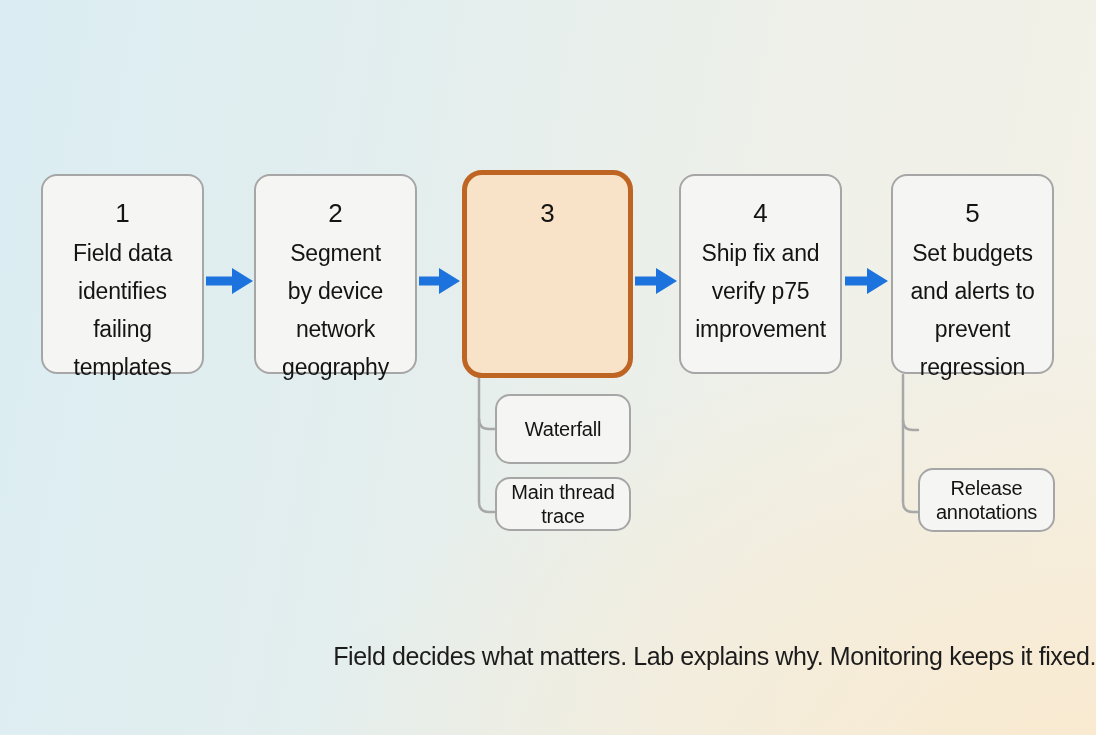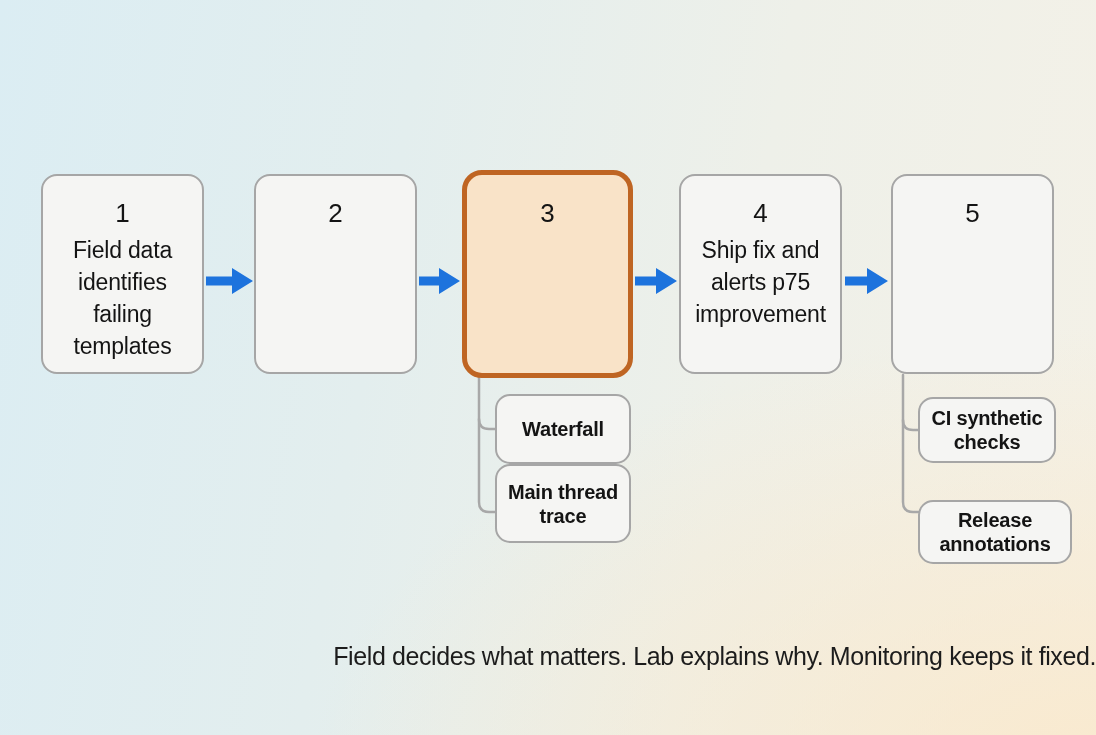--- a/index.html
+++ b/index.html
@@ -40,38 +40,37 @@
     border: 5px solid #bf6523;
     border-radius: 20px;
     padding-top: 23px;
   }
   .stage-number {
     display: block;
     font-size: 26px; line-height: 30px;
     margin-bottom: 6px;
   }
   .stage-label {
-    font-size: 23px; line-height: 32px;
+    font-size: 23px; line-height: 38px;
     white-space: pre-line;
     letter-spacing: -0.2px;
   }
 
   .substep {
     position: absolute;
     box-sizing: border-box;
     background: #f5f5f3;
     border: 2px solid #a6a6a6;
     border-radius: 15px;
     display: flex; align-items: center; justify-content: center;
     text-align: center;
     color: #141414;
     font-size: 20px; line-height: 24px;
     white-space: pre-line;
     letter-spacing: -0.2px;
-    font-weight: bold;
   }
 
   .caption {
     position: absolute;
     left: 0; right: 0; top: 642px;
     text-align: right;
     font-size: 25px;
     letter-spacing: -0.4px;
     color: #1c1c1c;
   }
@@ -98,41 +97,47 @@
   <div class="stage" style="left:41px">
     <span class="stage-number">1</span>
     <div class="stage-label">Field data
 identifies
 failing
 templates</div>
   </div>
 
   <div class="stage" style="left:254px">
     <span class="stage-number">2</span>
+    <div class="stage-label">Segment
+by device
+network
+geography</div>
   </div>
 
   <div class="stage stage--highlight" style="left:462px">
     <span class="stage-number">3</span>
   </div>
 
   <div class="stage" style="left:679px">
     <span class="stage-number">4</span>
     <div class="stage-label">Ship fix and
-alerts p75
+verify p75
 improvement</div>
   </div>
 
   <div class="stage" style="left:891px">
     <span class="stage-number">5</span>
+    <div class="stage-label">Set budgets
+and alerts to
+prevent
+regression</div>
   </div>
 
   <div class="substep" style="left:495px; top:394px; width:136px; height:70px">Waterfall</div>
-  <div class="substep" style="left:495px; top:464px; width:136px; height:79px">Main thread
+  <div class="substep" style="left:495px; top:477px; width:136px; height:54px">Main thread
 trace</div>
 
-  <div class="substep" style="left:918px; top:397px; width:138px; height:66px">CI synthetic
-checks</div>
-  <div class="substep" style="left:918px; top:500px; width:154px; height:64px">Release
+  <div class="substep" style="left:918px; top:468px; width:137px; height:64px">Release
 annotations</div>
 
   <div class="caption">Field decides what matters. Lab explains why. Monitoring keeps it fixed.</div>
 
 </div>
 
 </body></html>

